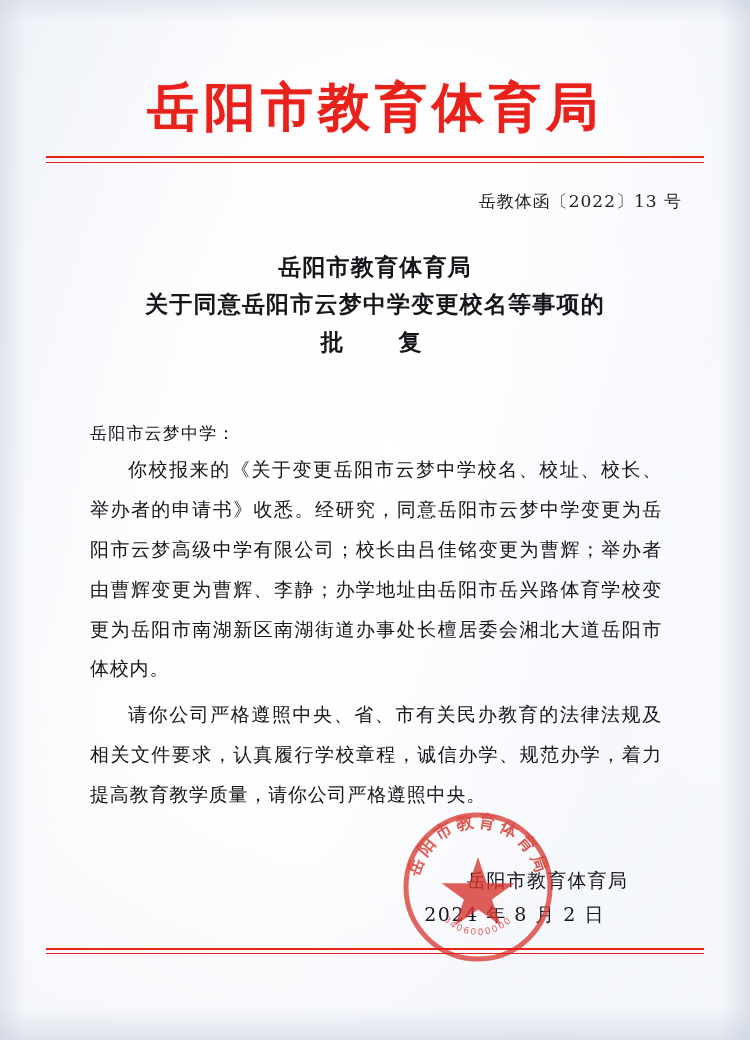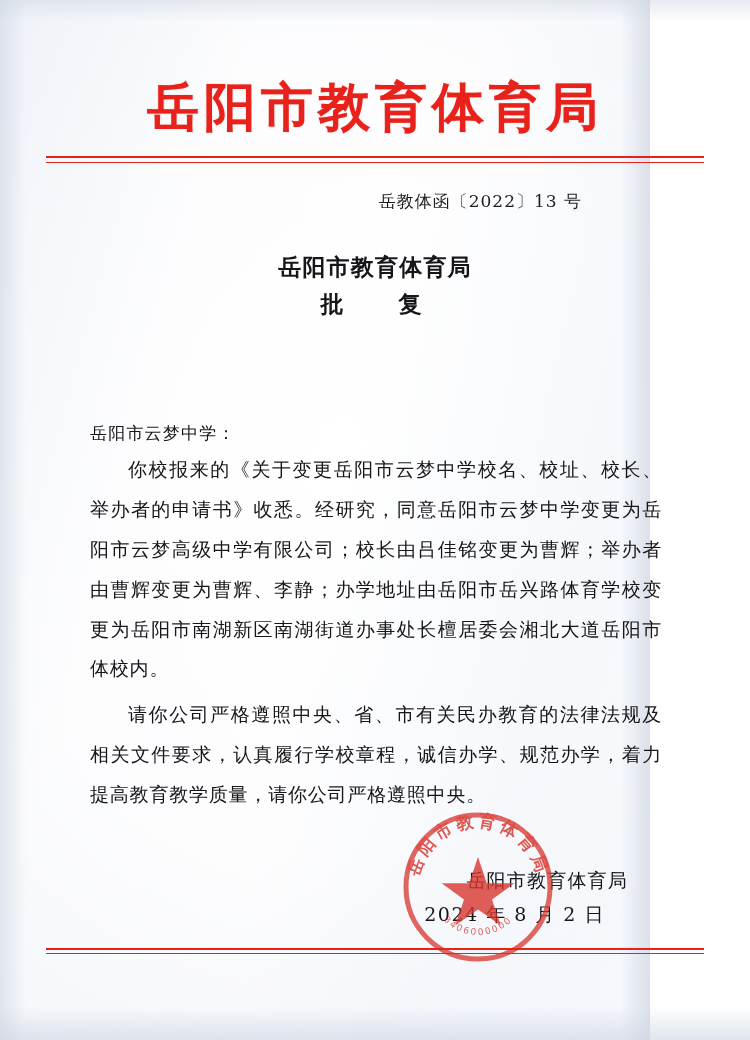--- a/index.html
+++ b/index.html
@@ -8,21 +8,21 @@
   }
   body {
     width: 750px;
     height: 1040px;
     background: #ffffff;
     font-family: "Liberation Serif", serif;
     overflow: hidden;
   }
   .page {
     position: relative;
-    width: 650px;
+    width: 750px;
     height: 1040px;
     background:
       linear-gradient(105deg, rgba(236,240,247,0.75) 0%, rgba(250,251,253,0.2) 28%, rgba(255,255,255,0.05) 52%, rgba(240,244,250,0.55) 78%, rgba(246,248,252,0.7) 100%),
       radial-gradient(ellipse 95% 70% at 50% 44%, #ffffff 0%, #fdfdfe 55%, #f3f5f9 100%);
     box-sizing: border-box;
     text-decoration: underline;
   }
   
   .paper-edge-left {
     position: absolute; left: 0; top: 0; width: 26px; height: 1040px;
@@ -194,20 +194,21 @@
     <div class="letterhead-title">岳阳市教育体育局</div>
   </div>
 
   <div class="header-rule r1"></div>
   <div class="header-rule r2"></div>
 
   <div class="doc-number">岳教体函〔2022〕13 号</div>
 
   <div class="title-block">
     <div>岳阳市教育体育局</div>
+    <div>关于同意岳阳市云梦中学变更校名等事项的</div>
     <div class="title-line3">批　复</div>
   </div>
 
   <div class="addressee">岳阳市云梦中学：</div>
 
   <div class="body-text">
     <p>你校报来的《关于变更岳阳市云梦中学校名、校址、校长、举办者的申请书》收悉。经研究，同意岳阳市云梦中学变更为岳阳市云梦高级中学有限公司；校长由吕佳铭变更为曹辉；举办者由曹辉变更为曹辉、李静；办学地址由岳阳市岳兴路体育学校变更为岳阳市南湖新区南湖街道办事处长檀居委会湘北大道岳阳市体校内。</p>
     <p>请你公司严格遵照中央、省、市有关民办教育的法律法规及相关文件要求，认真履行学校章程，诚信办学、规范办学，着力提高教育教学质量，请你公司严格遵照中央。</p>
   </div>
 

